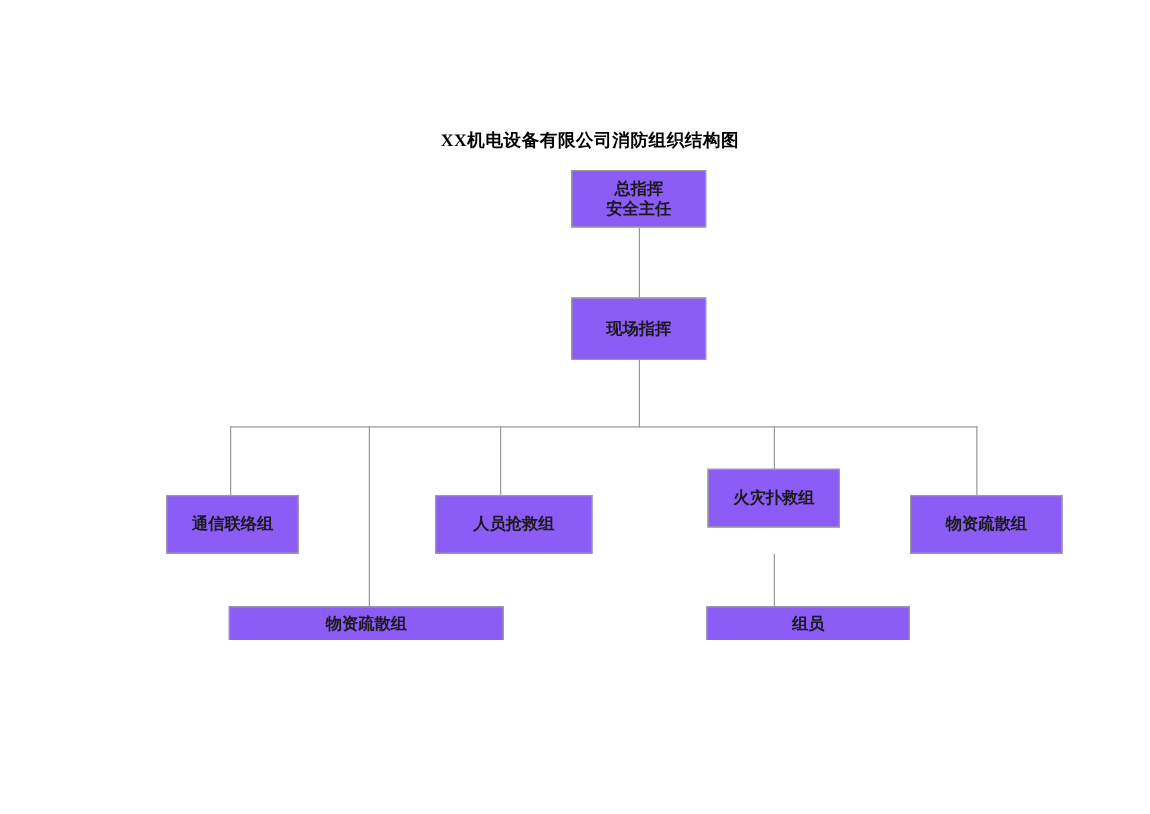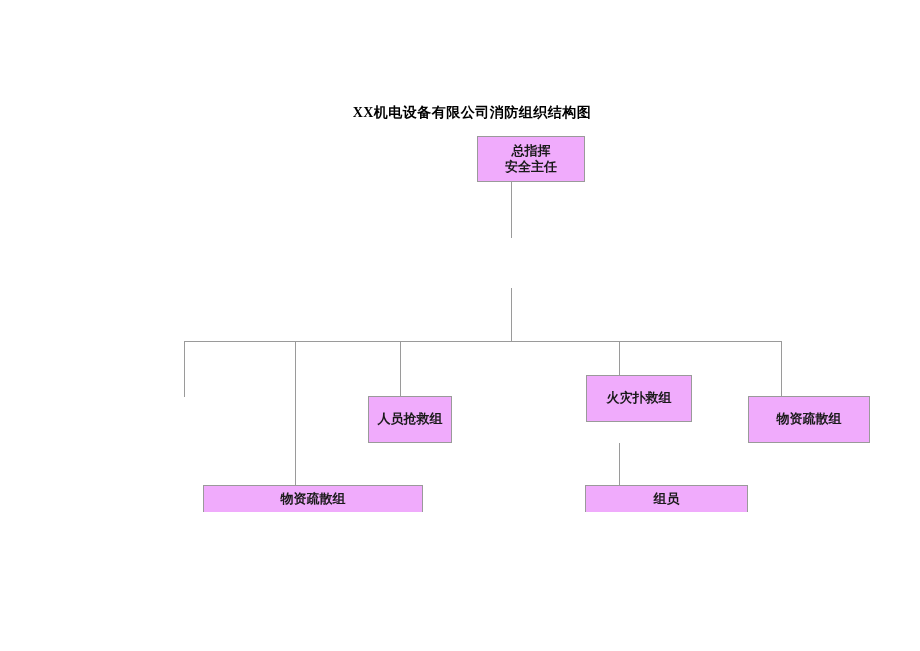--- a/index.html
+++ b/index.html
@@ -30,32 +30,31 @@
     font-size: 14px;
     letter-spacing: 0.5px;
     color: #000000;
     white-space: nowrap;
     margin-left: 12px;
   }
   .node {
     position: absolute;
     box-sizing: border-box;
     border: 1px solid #9a9a9a;
-    background: #f0abfc;
+    background: #8b5cf6;
     color: #1a1a1a;
     font-family: "Liberation Serif", serif;
     font-size: 13px;
     font-weight: bold;
     line-height: 1.25;
     display: flex;
     align-items: center;
     justify-content: center;
     text-align: center;
     z-index: 3;
-    margin-left: 20px;
   }
   .node .line2 {
     display: block;
     text-align: right;
   }
   .node-stack {
     display: flex;
     flex-direction: column;
     align-items: center;
     justify-content: center;
@@ -80,34 +79,40 @@
 
   <div class="chart-title">XX机电设备有限公司消防组织结构图</div>
 
   <div class="node node-stack" style="left:457px; top:136px; width:108px; height:46px;">
     <span>总指挥</span>
     <span class="line2">安全主任</span>
   </div>
 
   <div class="conn v" style="left:511px; top:182px; height:56px;"></div>
 
+  <div class="node" style="left:457px; top:238px; width:108px; height:50px;">
+    <span>现场指挥</span>
+  </div>
 
   <div class="conn v" style="left:511px; top:288px; height:54px;"></div>
 
   <div class="conn h" style="left:184px; top:341px; width:598px;"></div>
 
   <div class="conn v" style="left:184px; top:341px; height:56px;"></div>
   <div class="conn v" style="left:400px; top:341px; height:56px;"></div>
   <div class="conn v" style="left:619px; top:341px; height:56px;"></div>
   <div class="conn v" style="left:781px; top:341px; height:56px;"></div>
 
   <div class="conn v" style="left:295px; top:341px; height:144px;"></div>
 
+  <div class="node" style="left:133px; top:396px; width:106px; height:47px;">
+    <span>通信联络组</span>
+  </div>
 
-  <div class="node" style="left:348px; top:396px; width:84px; height:47px;">
+  <div class="node" style="left:348px; top:396px; width:126px; height:47px;">
     <span>人员抢救组</span>
   </div>
 
   <div class="node" style="left:566px; top:375px; width:106px; height:47px;">
     <span>火灾扑救组</span>
   </div>
 
   <div class="node" style="left:728px; top:396px; width:122px; height:47px;">
     <span>物资疏散组</span>
   </div>

